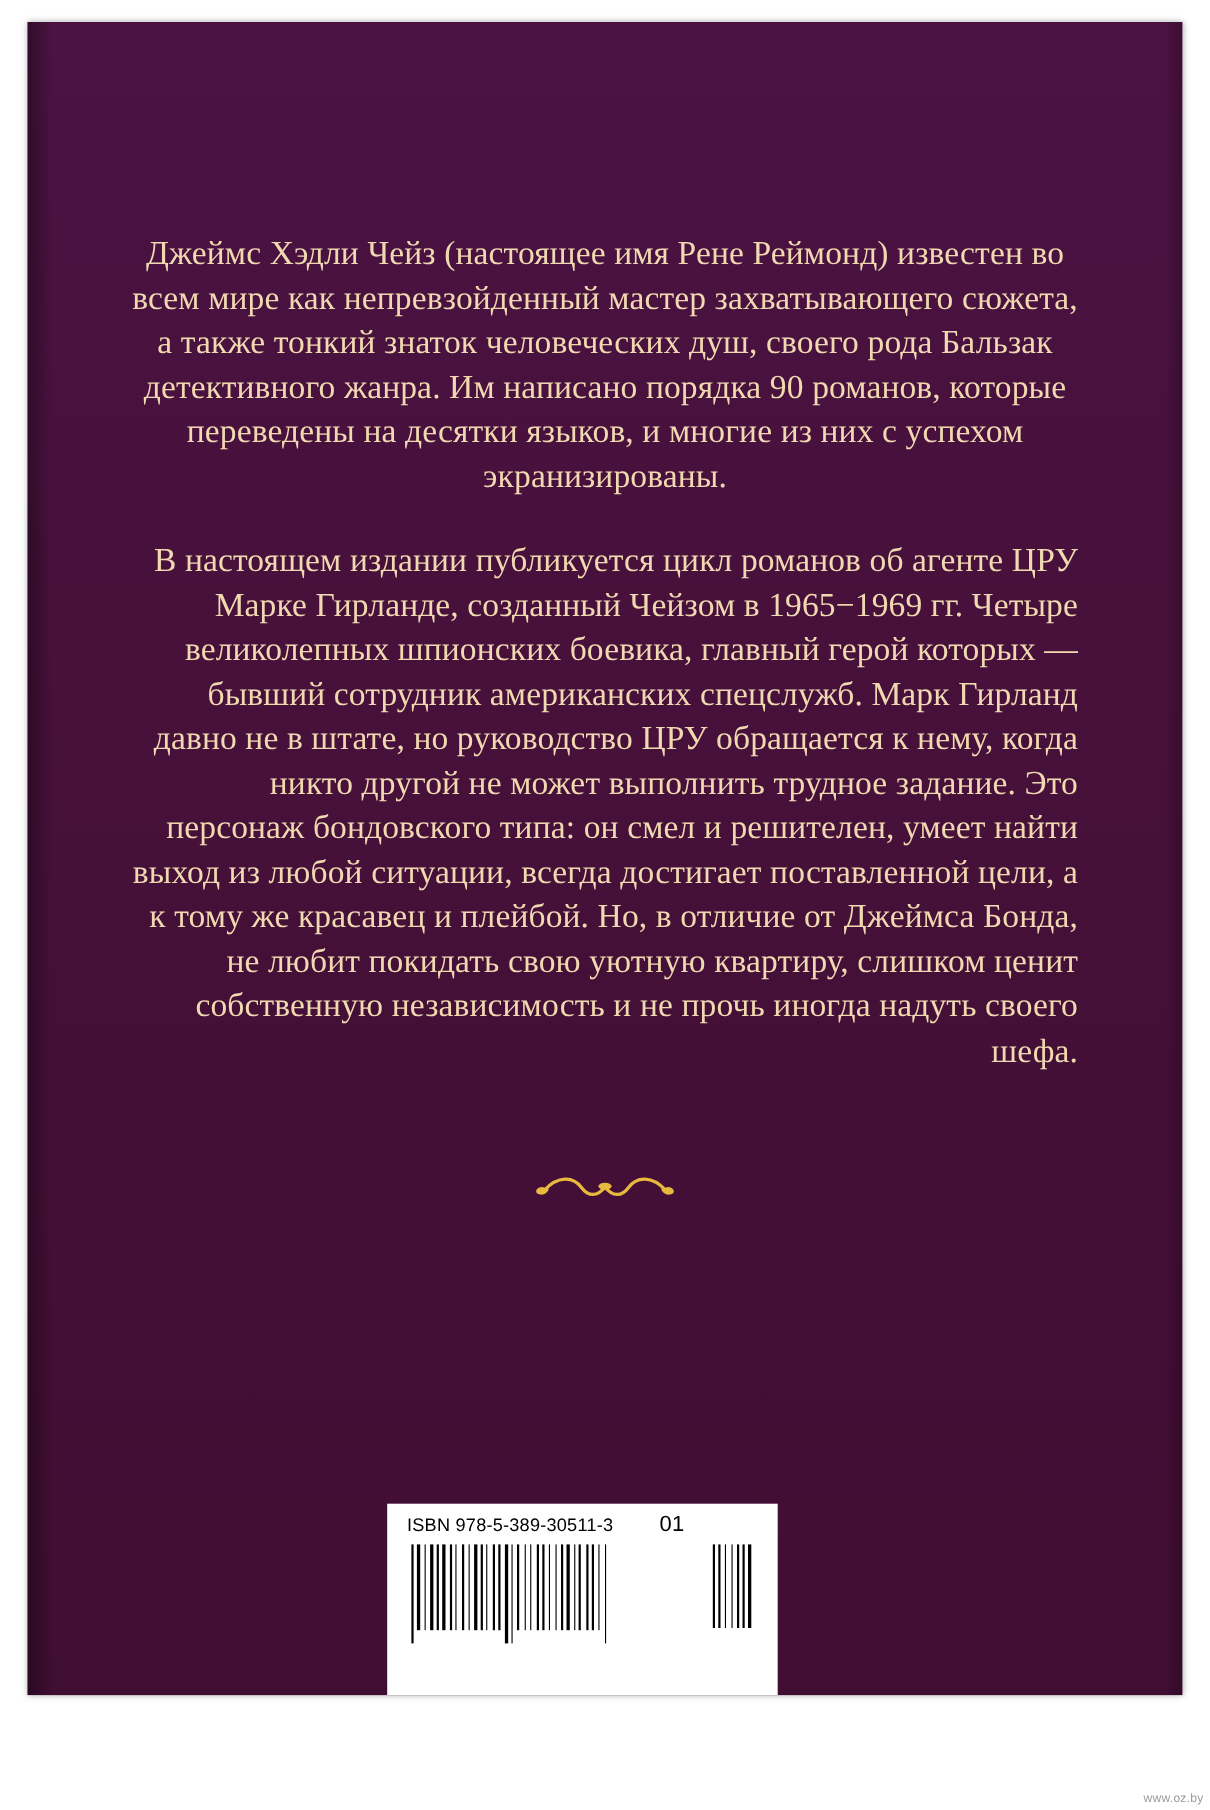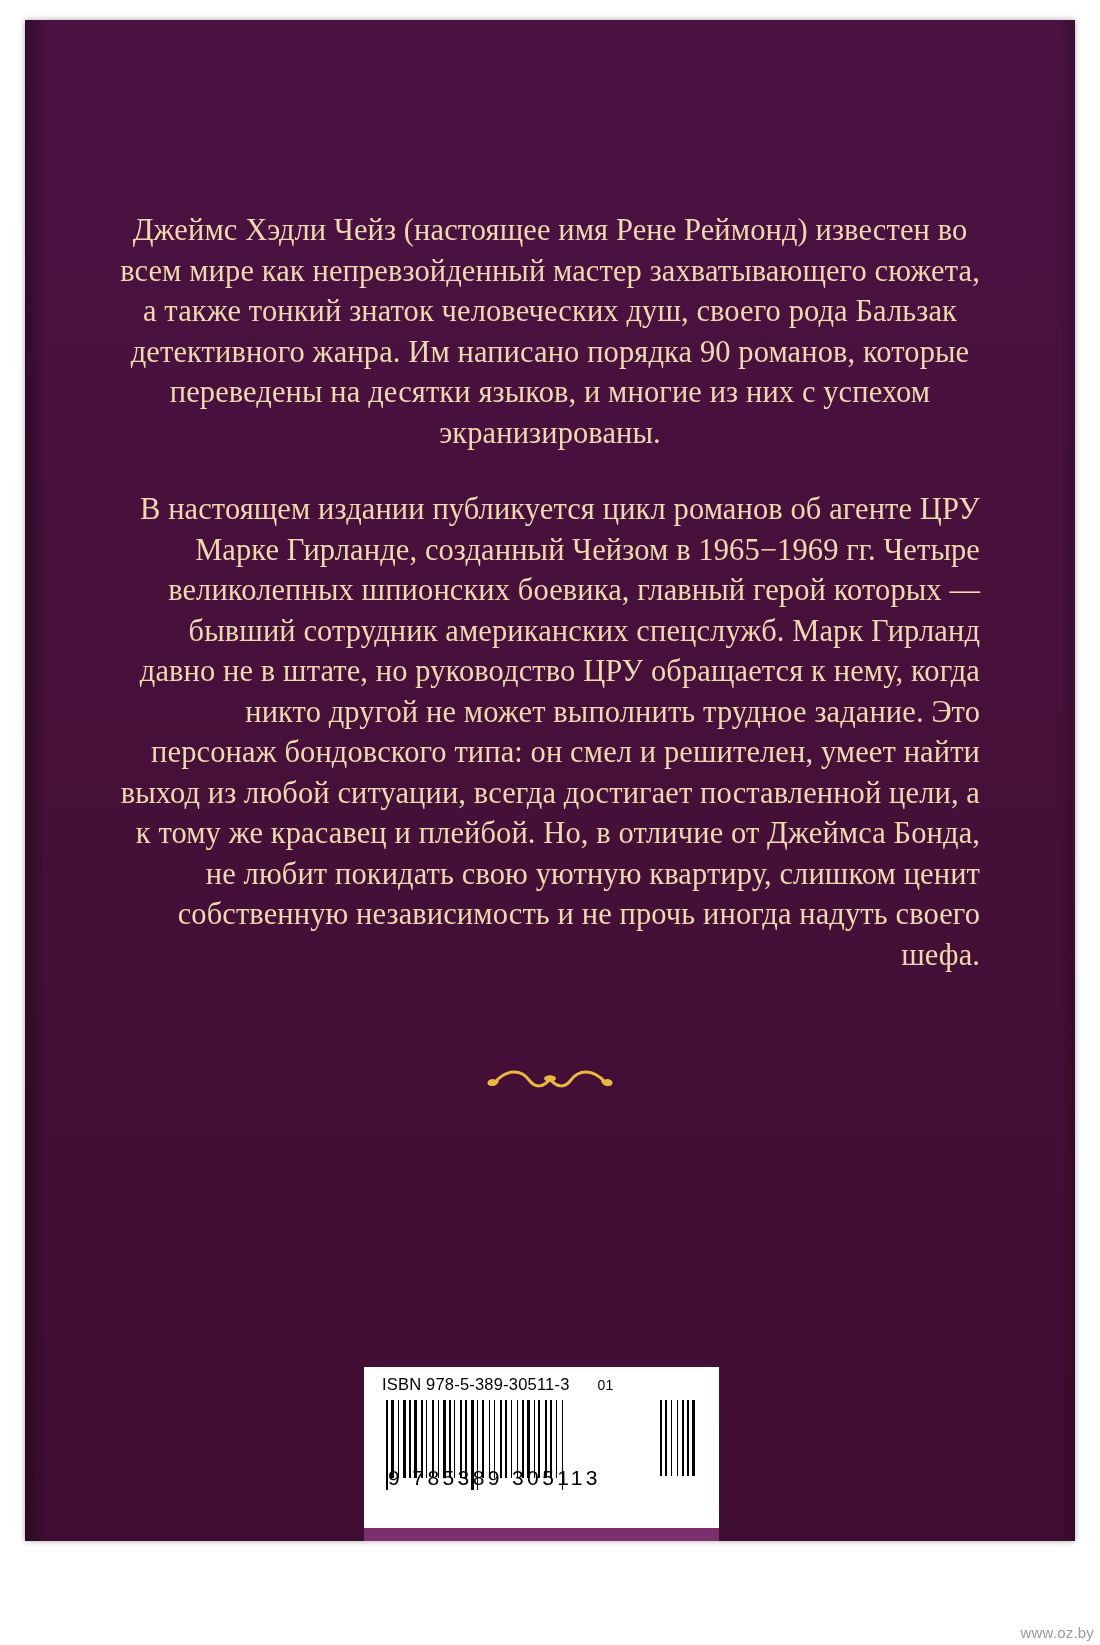--- a/index.html
+++ b/index.html
@@ -71,46 +71,46 @@
     top: 1045px;
     display: flex;
     justify-content: center;
     align-items: center;
   }
   .ornament svg { display: block; }
 
   
   .barcode-block {
     position: absolute;
-    left: 339px;
+    left: 327px;
     top: 1347px;
     width: 355px;
     height: 175px;
     background: #ffffff;
     display: flex;
-    flex-direction: column;
+    flex-direction: row;
   }
   .barcode-inner {
     position: relative;
     flex: 1;
     padding: 8px 10px 4px 18px;
   }
   .isbn-row {
     display: flex;
     align-items: baseline;
     font-family: "Liberation Sans", sans-serif;
     color: #000;
     font-size: 16.5px;
     letter-spacing: 0.2px;
     white-space: nowrap;
   }
   .isbn-text { }
   .isbn-addon {
-    margin-left: 28px;
-    font-size: 14px;
+    margin-left: 42px;
+    font-size: 20px;
   }
   .bars-wrap {
     position: relative;
     margin-top: 6px;
     height: 92px;
   }
   .bars-main {
     position: absolute;
     left: 4px;
     top: 0;
@@ -148,21 +148,21 @@
     height: 14px;
     background: #7d2f6d;
   }
 
   
   .watermark {
     position: absolute;
     right: 6px;
     bottom: 4px;
     font-family: "Liberation Sans", sans-serif;
-    font-size: 15px;
+    font-size: 11px;
     color: #9a9a9a;
     letter-spacing: 0.2px;
   }
 </style>
 </head>
 <body>
 
 <div class="cover">
   <div class="spine-shade"></div>
   <div class="edge-shade-right"></div>
@@ -229,20 +229,19 @@
           </div>
         <div class="bars-addon" id="bars-addon">
             <div class="bar" style="left: 0px; width: 2px; height: 76px;"></div>
             <div class="bar" style="left: 5px; width: 2px; height: 76px;"></div>
             <div class="bar" style="left: 11px; width: 1px; height: 76px;"></div>
             <div class="bar" style="left: 17px; width: 1px; height: 76px;"></div>
             <div class="bar" style="left: 22px; width: 2px; height: 76px;"></div>
             <div class="bar" style="left: 27px; width: 2px; height: 76px;"></div>
             <div class="bar" style="left: 32px; width: 3px; height: 76px;"></div>
           </div>
-        <div class="digits-row">9 785389 305113</div>
       </div>
     </div>
     <div class="barcode-footer"></div>
   </div>
 </div>
 
 <div class="watermark">www.oz.by</div>
 
 </body></html>

